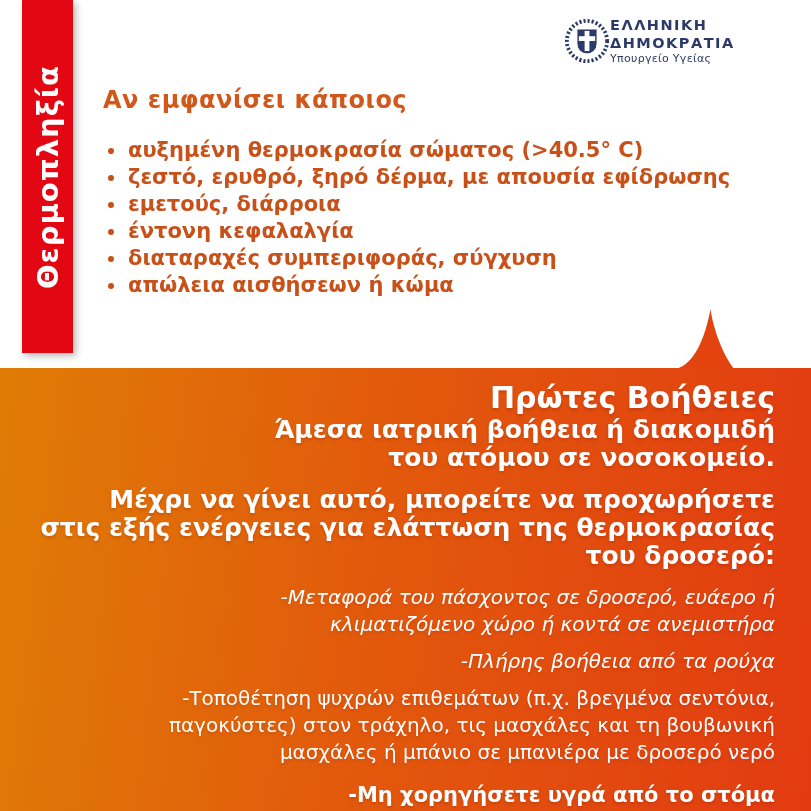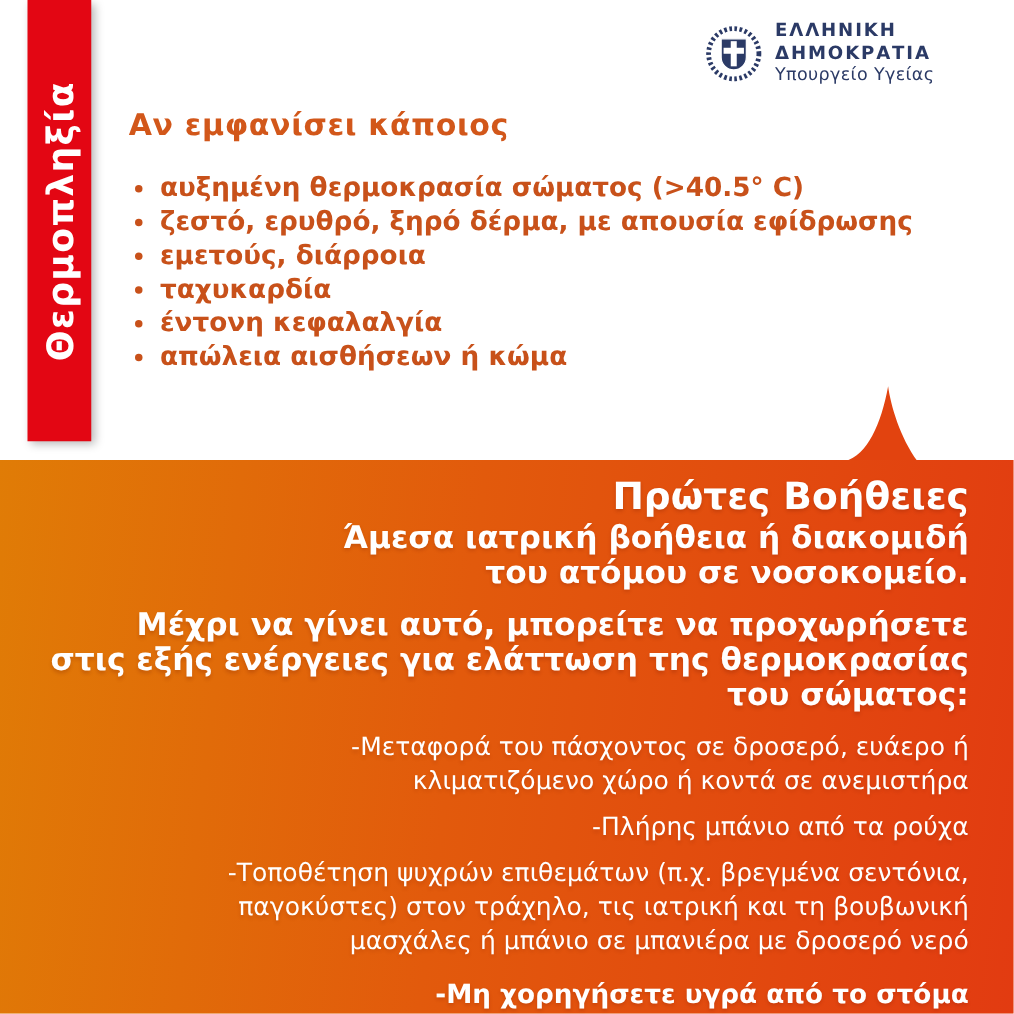--- a/index.html
+++ b/index.html
@@ -30,29 +30,29 @@
     color:#ffffff;
     font-weight:bold;
     font-size:29px;
     letter-spacing:1px;
   }
 
   
   .gov{
     position:absolute;
     top:16px;left:564px;
-    display:flex;align-items:center;gap:10px;
+    display:flex;align-items:center;
   }
   .gov svg{display:block;}
   .gov-text{line-height:1.25;}
   .gov-name{
     color:#2b3a66;font-weight:bold;font-size:14.5px;letter-spacing:1.5px;
   }
   .gov-unit{
-    color:#2b3a66;font-size:14px;letter-spacing:.3px;
+    color:#2b3a66;font-size:11px;letter-spacing:.3px;
   }
 
   
   .symptoms-heading{
     position:absolute;
     left:103px;top:86px;
     color:#d2571a;
     font-size:24px;font-weight:bold;
     letter-spacing:.5px;
   }
@@ -101,21 +101,21 @@
   .fa p{margin:0;}
   .fa-bold{
     font-weight:bold;font-size:25px;line-height:28px;
     text-shadow:0 2px 3px rgba(110,25,0,.22);
   }
   .fa-reg{
     font-weight:normal;font-size:20px;line-height:27px;
     text-shadow:0 2px 3px rgba(110,25,0,.18);
   }
   .mb14{margin-bottom:14px !important;}
-  .mb10{margin-bottom:10px !important;}
+  .mb10{margin-bottom:10px !important;font-style:italic;}
   .fa-last{
     font-weight:bold;font-size:21px;line-height:30px;
     margin-top:14px !important;
     text-shadow:0 2px 3px rgba(110,25,0,.22);
   }
 </style>
 </head>
 <body>
 
 <div class="poster">
@@ -149,25 +149,25 @@
     <li>
         <span class="dot"></span>
         <span>ζεστό, ερυθρό, ξηρό δέρμα, με απουσία εφίδρωσης</span>
       </li>
     <li>
         <span class="dot"></span>
         <span>εμετούς, διάρροια</span>
       </li>
     <li>
         <span class="dot"></span>
-        <span>ταχυκαρδία</span>
-      </li>
-    <li>
-        <span class="dot"></span>
         <span>έντονη κεφαλαλγία</span>
+      </li>
+    <li>
+        <span class="dot"></span>
+        <span>διαταραχές συμπεριφοράς, σύγχυση</span>
       </li>
     <li>
         <span class="dot"></span>
         <span>απώλεια αισθήσεων ή κώμα</span>
       </li>
   </ul>
 
   <svg class="flame" viewBox="0 0 66 62" preserveAspectRatio="none">
     <path d="M 4 62 C 22 57, 33 32, 38.5 2 C 40.5 17, 48 43, 62 62 Z" fill="#e2430f"></path>
   </svg>
@@ -176,35 +176,35 @@
     <p class="fa-heading">Πρώτες Βοήθειες</p>
 
     <p class="fa-bold mb14">
       <span style="display:block">Άμεσα ιατρική βοήθεια ή διακομιδή</span>
       <span style="display:block">του ατόμου σε νοσοκομείο.</span>
     </p>
 
     <p class="fa-bold mb14">
       <span style="display:block">Μέχρι να γίνει αυτό, μπορείτε να προχωρήσετε</span>
       <span style="display:block">στις εξής ενέργειες για ελάττωση της θερμοκρασίας</span>
-      <span style="display:block">του σώματος:</span>
+      <span style="display:block">του δροσερό:</span>
     </p>
 
     <p class="fa-reg mb10">
       <span style="display:block">-Μεταφορά του πάσχοντος σε δροσερό, ευάερο ή</span>
       <span style="display:block">κλιματιζόμενο χώρο ή κοντά σε ανεμιστήρα</span>
     </p>
 
     <p class="fa-reg mb10">
-      <span style="display:block">-Πλήρης μπάνιο από τα ρούχα</span>
+      <span style="display:block">-Πλήρης βοήθεια από τα ρούχα</span>
     </p>
 
     <p class="fa-reg">
       <span style="display:block">-Τοποθέτηση ψυχρών επιθεμάτων (π.χ. βρεγμένα σεντόνια,</span>
-      <span style="display:block">παγοκύστες) στον τράχηλο, τις ιατρική και τη βουβωνική</span>
+      <span style="display:block">παγοκύστες) στον τράχηλο, τις μασχάλες και τη βουβωνική</span>
       <span style="display:block">μασχάλες ή μπάνιο σε μπανιέρα με δροσερό νερό</span>
     </p>
 
     <p class="fa-last">
       <span style="display:block">-Μη χορηγήσετε υγρά από το στόμα</span>
     </p>
   </div>
 
 </div>
 

